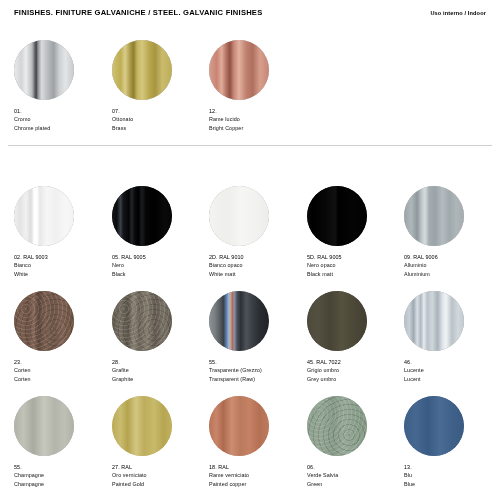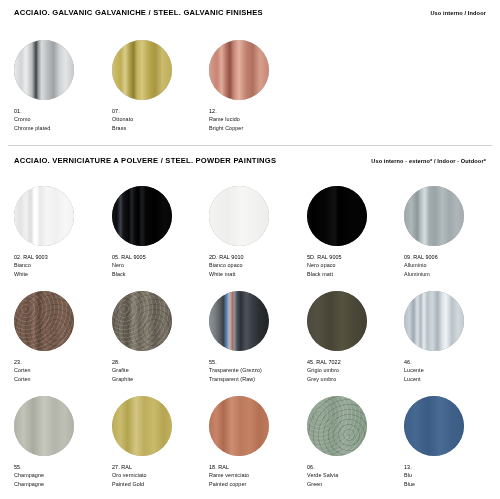--- a/index.html
+++ b/index.html
@@ -70,21 +70,21 @@
   .lab.code { color: #000; }
   .lab.it { color: #141414; }
   .lab.en { color: #141414; }
 </style>
 </head>
 <body>
 
 <div class="page">
 
   <div class="section-head" style="top:8px;">
-    <div class="section-title">ACCIAIO. GALVANIC GALVANICHE / STEEL. GALVANIC FINISHES</div>
+    <div class="section-title">FINISHES. FINITURE GALVANICHE / STEEL. GALVANIC FINISHES</div>
     <div class="section-note">Uso interno / Indoor</div>
   </div>
 
   <div class="grid" id="grid-0" style="top:40px;">
       <div class="cell" style="left: 14px; top: 0px;">
         <div class="swatch ring" style="background: rgb(189, 191, 193);">
           <div class="tex" style="background: linear-gradient(90deg, rgb(233, 234, 235) 0%, rgb(210, 212, 214) 12%, rgb(236, 237, 237) 20%, rgb(185, 188, 190) 30%, rgb(110, 114, 117) 34%, rgb(63, 67, 70) 37%, rgb(141, 145, 148) 40%, rgb(217, 219, 220) 46%, rgb(186, 189, 191) 56%, rgb(158, 162, 165) 66%, rgb(207, 210, 212) 76%, rgb(226, 228, 229) 86%, rgb(198, 201, 203) 100%);"></div>
         </div>
         <div class="labels">
           <div class="lab code">01.</div>
@@ -109,24 +109,20 @@
         <div class="labels">
           <div class="lab code">12.</div>
           <div class="lab it">Rame lucido</div>
           <div class="lab en">Bright Copper</div>
         </div>
       </div>
     </div>
 
   <div class="divider" style="top:145px;"></div>
 
-  <div class="section-head" style="top:156px;">
-    <div class="section-title">ACCIAIO. VERNICIATURE A POLVERE / STEEL. POWDER PAINTINGS</div>
-    <div class="section-note">Uso interno - esterno* /  Indoor - Outdoor*</div>
-  </div>
 
   <div class="grid" id="grid-1" style="top:186px;">
       <div class="cell" style="left: 14px; top: 0px;">
         <div class="swatch ring" style="background: rgb(244, 244, 244);">
           <div class="tex" style="background: linear-gradient(90deg, rgb(239, 239, 239) 0%, rgb(227, 227, 227) 10%, rgb(241, 241, 241) 20%, rgb(220, 220, 220) 28%, rgb(255, 255, 255) 34%, rgb(255, 255, 255) 38%, rgb(232, 232, 232) 43%, rgb(246, 246, 246) 55%, rgb(240, 240, 240) 70%, rgb(247, 247, 247) 86%, rgb(242, 242, 242) 100%);"></div>
         </div>
         <div class="labels">
           <div class="lab code">02. RAL 9003</div>
           <div class="lab it">Bianco</div>
           <div class="lab en">White</div>

